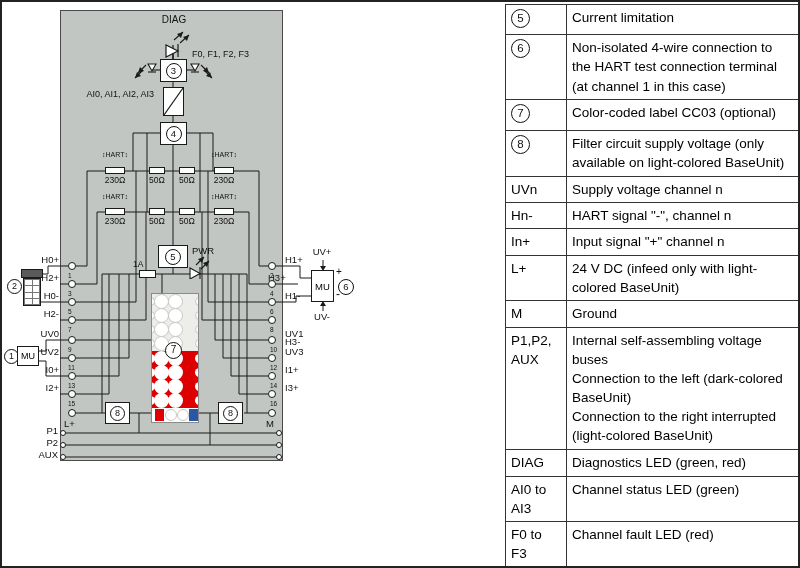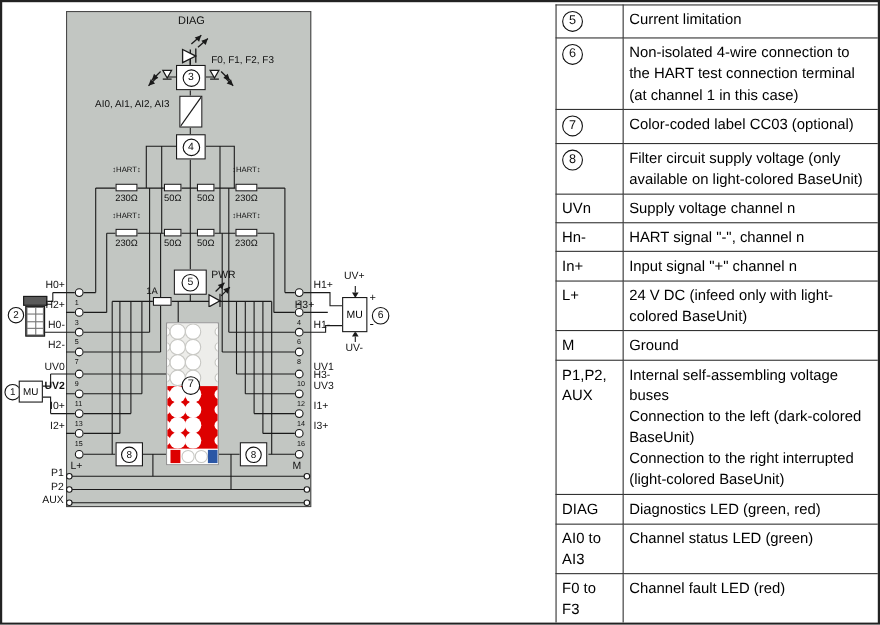--- a/index.html
+++ b/index.html
@@ -308,21 +308,21 @@
     <div class="lbl tiny" style="left:66px;top:287px;">3</div>
     <div class="lbl" style="left:20px;top:289px;width:37px;text-align:right;">H0-</div>
     <div class="term-circle" style="left:66px;top:296px;"></div>
     <div class="lbl tiny" style="left:66px;top:305px;">5</div>
     <div class="lbl" style="left:20px;top:307px;width:37px;text-align:right;">H2-</div>
     <div class="term-circle" style="left:66px;top:314px;"></div>
     <div class="lbl tiny" style="left:66px;top:323px;">7</div>
     <div class="lbl" style="left:20px;top:327px;width:37px;text-align:right;">UV0</div>
     <div class="term-circle" style="left:66px;top:334px;"></div>
     <div class="lbl tiny" style="left:66px;top:343px;">9</div>
-    <div class="lbl" style="left:20px;top:345px;width:37px;text-align:right;font-weight:bold;">UV2</div>
+    <div class="lbl" style="left:20px;top:345px;width:37px;text-align:right;">UV2</div>
     <div class="term-circle" style="left:66px;top:352px;"></div>
     <div class="lbl tiny" style="left:66px;top:361px;">11</div>
     <div class="lbl" style="left:20px;top:363px;width:37px;text-align:right;">I0+</div>
     <div class="term-circle" style="left:66px;top:370px;"></div>
     <div class="lbl tiny" style="left:66px;top:379px;">13</div>
     <div class="lbl" style="left:20px;top:381px;width:37px;text-align:right;">I2+</div>
     <div class="term-circle" style="left:66px;top:388px;"></div>
     <div class="lbl tiny" style="left:66px;top:397px;">15</div>
     <div class="lbl" style="left:283px;top:253px;">H1+</div>
     <div class="term-circle" style="left:266px;top:260px;"></div>

